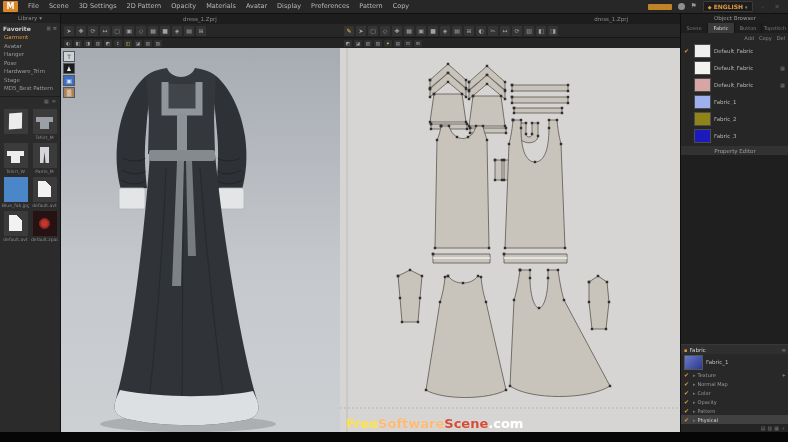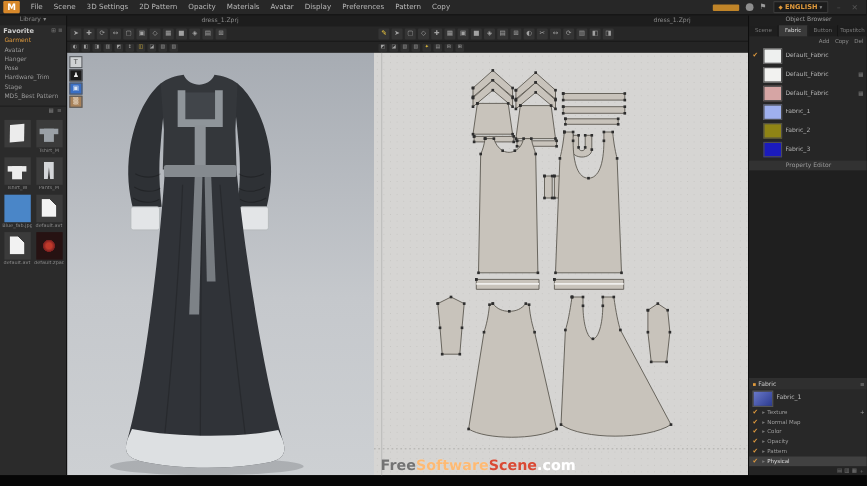--- a/index.html
+++ b/index.html
@@ -483,16 +483,16 @@
       <span>▤</span>
           <span>▥</span>
           <span>▦</span>
           <span>＋</span>
         </div>
     </div>
   </div>
 
   <div class="watermark">
     
-  <span style="color: #737373;">Free</span><span style="color: #fdba74;">Software</span><span style="color: rgb(217, 74, 53);">Scene</span><span style="color: #ffffff;">.com</span></div>
+  <span style="color: #fde047;">Free</span><span style="color: #fdba74;">Software</span><span style="color: rgb(217, 74, 53);">Scene</span><span style="color: #ffffff;">.com</span></div>
   <div class="bottombar"></div>
 
 </div>
 
 </body></html>

